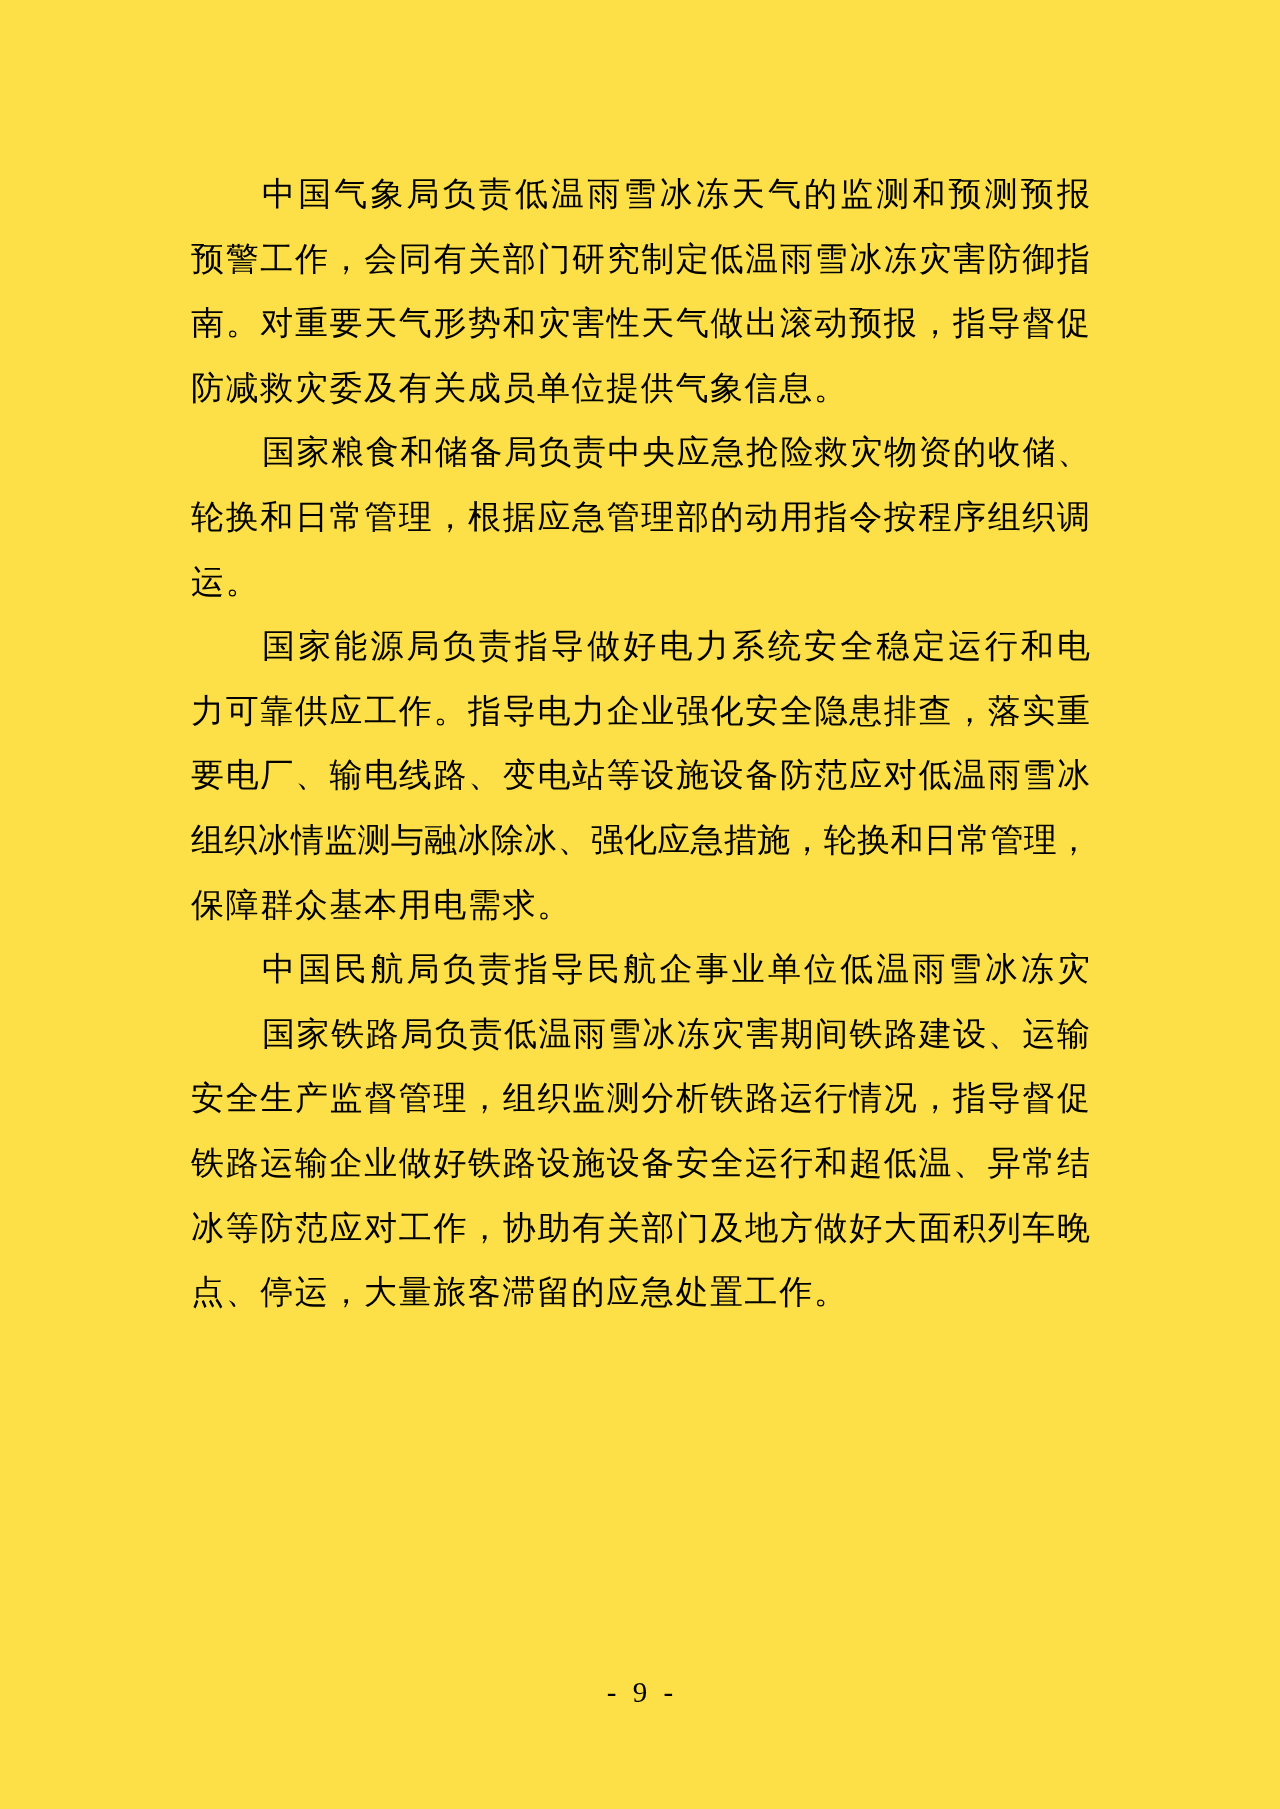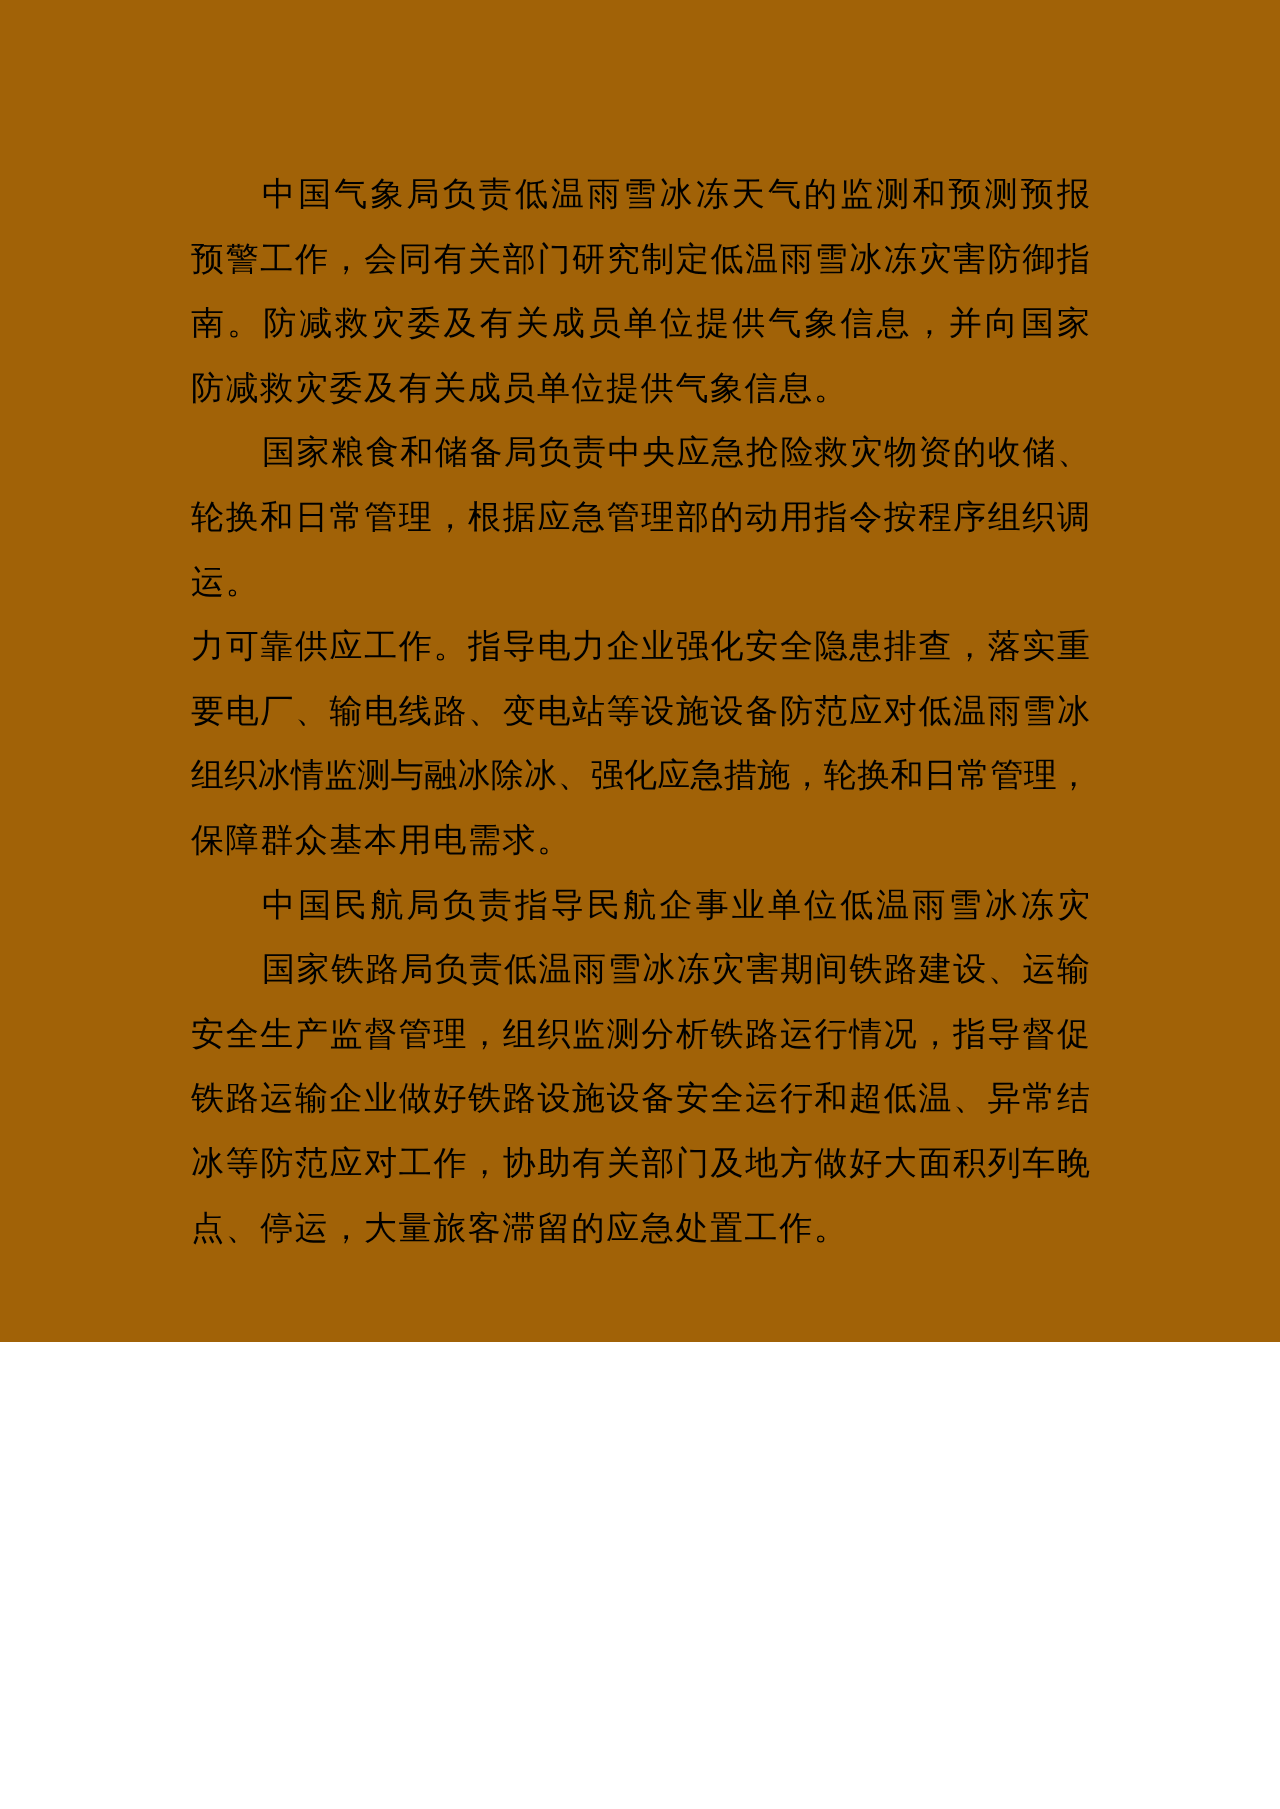--- a/index.html
+++ b/index.html
@@ -1,21 +1,21 @@
 <!DOCTYPE html>
 <html><head>
 <meta charset="utf-8">
 <style>
   * { margin: 0; padding: 0; box-sizing: border-box; }
   html, body { background: #ffffff; }
   .page {
     position: relative;
     width: 1280px;
-    height: 1342px;
-    background: #a16207;
+    height: 1809px;
+    background: #fde047;
     overflow: hidden;
     color: #000000;
     font-family: "Liberation Sans", sans-serif;
   }
   .text-block {
     position: absolute;
     left: 191px;
     top: 162px;
     width: 899px;
   }
@@ -49,31 +49,32 @@
 </head>
 <body>
 
 <div class="page">
 
   <div class="text-block">
 
     <div>
       <div class="line indent">中国气象局负责低温雨雪冰冻天气的监测和预测预报</div>
       <div class="line">预警工作，会同有关部门研究制定低温雨雪冰冻灾害防御指</div>
-      <div class="line">南。防减救灾委及有关成员单位提供气象信息，并向国家</div>
+      <div class="line">南。对重要天气形势和灾害性天气做出滚动预报，指导督促</div>
       <div class="line plast">防减救灾委及有关成员单位提供气象信息。</div>
     </div>
 
     <div>
       <div class="line indent">国家粮食和储备局负责中央应急抢险救灾物资的收储、</div>
       <div class="line">轮换和日常管理，根据应急管理部的动用指令按程序组织调</div>
       <div class="line plast">运。</div>
     </div>
 
     <div>
+      <div class="line indent">国家能源局负责指导做好电力系统安全稳定运行和电</div>
       <div class="line">力可靠供应工作。指导电力企业强化安全隐患排查，落实重</div>
       <div class="line">要电厂、输电线路、变电站等设施设备防范应对低温雨雪冰</div>
       <div class="line">组织冰情监测与融冰除冰、强化应急措施，轮换和日常管理，</div>
       <div class="line plast">保障群众基本用电需求。</div>
     </div>
 
 
     <div>
       <div class="line indent">中国民航局负责指导民航企事业单位低温雨雪冰冻灾</div>
     </div>

